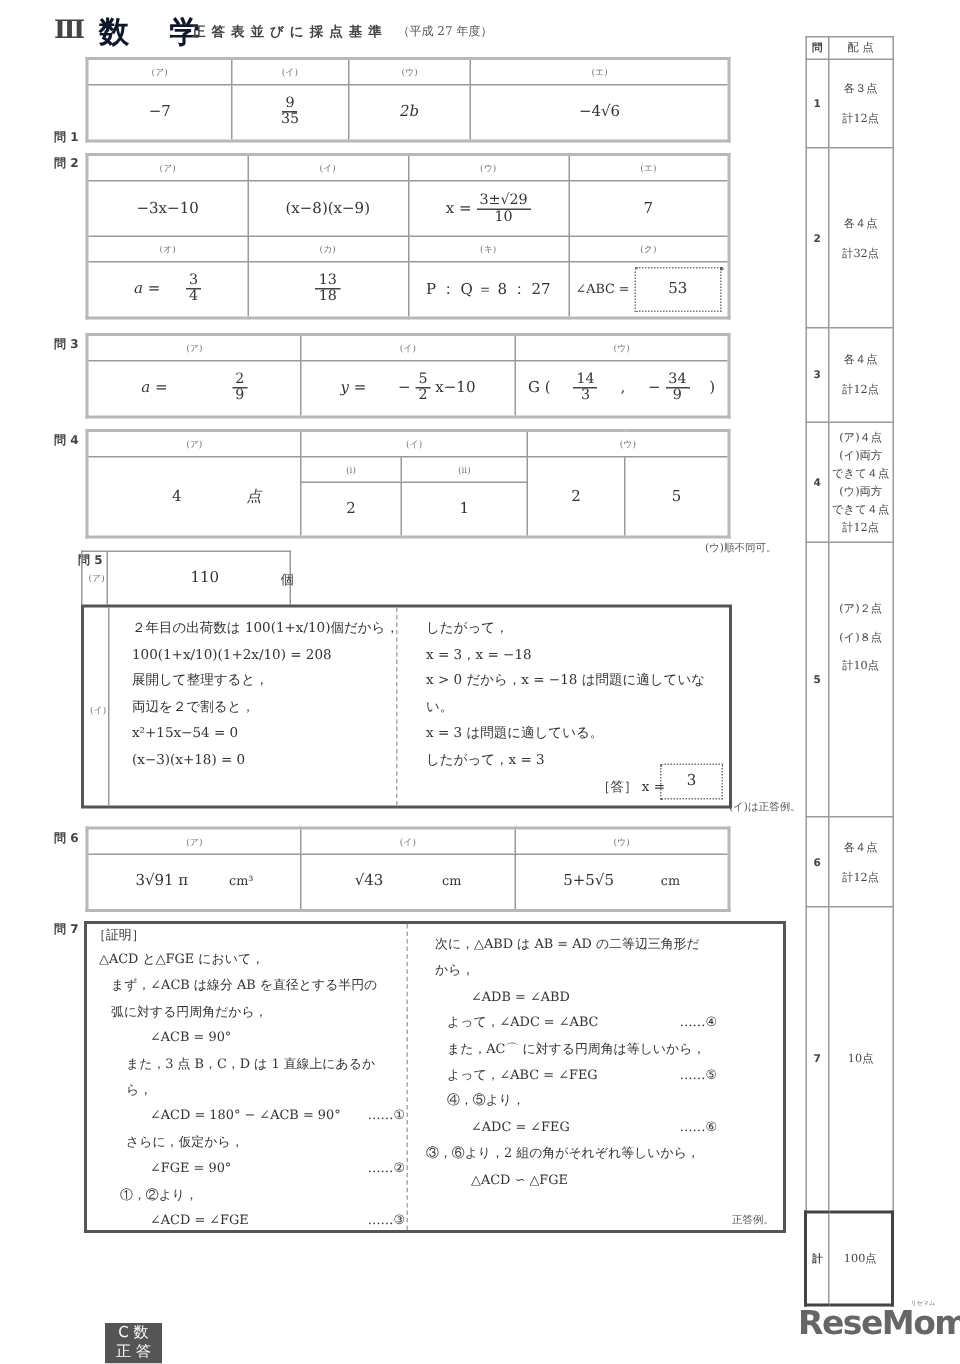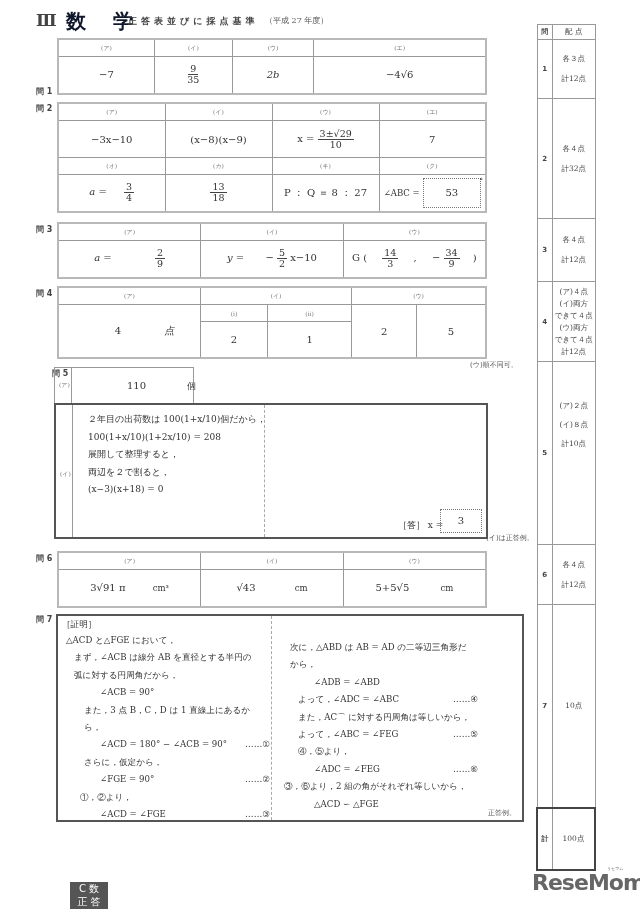--- a/index.html
+++ b/index.html
@@ -187,23 +187,32 @@
   <div class="abs" style="left:132px;top:12px;font-size:9px;">個</div>
 </div>
 <div class="proof-box" style="left:54px;top:403px;width:430px;height:132px;">
   <div class="abs note" style="left:4px;top:60px;font-size:6px;color:#777;">(イ)</div>
   <div class="abs" style="left:16px;top:0;bottom:0;border-left:1px solid #999;"></div>
   <div class="proof-col" style="left:32px;top:6px;">
     <div>２年目の出荷数は 100(1+x/10)個だから，</div>
     <div>100(1+x/10)(1+2x/10) = 208</div>
     <div>展開して整理すると，</div>
     <div>両辺を２で割ると，</div>
+    <div>x²+15x−54 = 0</div>
     <div>(x−3)(x+18) = 0</div>
   </div>
   <div class="dashdiv" style="left:208px;"></div>
+  <div class="proof-col" style="left:228px;top:6px;">
+    <div>したがって，</div>
+    <div>x = 3，x = −18</div>
+    <div>x &gt; 0 だから，x = −18 は問題に適していな</div>
+    <div>い。</div>
+    <div>x = 3 は問題に適している。</div>
+    <div>したがって，x = 3</div>
+  </div>
   <div class="abs" style="left:342px;top:112px;font-size:9px;">［答］ x =</div>
   <div class="abs" style="left:384px;top:104px;width:40px;height:22px;line-height:22px;border:1px dotted #777;text-align:center;font-size:10px;">3</div>
 </div>
 <div class="abs note" style="left:486px;top:533px;">(イ)は正答例。</div>
 
 <div class="abs qlabel" style="left:36px;top:553px;">問 6</div>
 <table class="ans" style="left:57px;top:551px;width:430px;">
   <tbody>
       <tr>
     <td class="hd" style="width:33.3%;">(ア)</td>
@@ -236,21 +245,21 @@
     <div style="padding-left:8px;"><span>弧に対する円周角だから，</span></div>
     <div style="padding-left:34px;"><span>∠ACB = 90°</span></div>
     <div style="padding-left:18px;"><span>また，3 点 B，C，D は 1 直線上にあるから，</span></div>
     <div style="padding-left:34px;position:relative;"><span>∠ACD = 180° − ∠ACB = 90°</span><span style="position:absolute;right:-4px;">……①</span></div>
     <div style="padding-left:18px;"><span>さらに，仮定から，</span></div>
     <div style="padding-left:34px;position:relative;"><span>∠FGE = 90°</span><span style="position:absolute;right:-4px;">……②</span></div>
     <div style="padding-left:14px;"><span>①，②より，</span></div>
     <div style="padding-left:34px;position:relative;"><span>∠ACD = ∠FGE</span><span style="position:absolute;right:-4px;">……③</span></div>
   </div>
   <div class="dashdiv" style="left:213px;"></div>
-  <div class="proof-col" style="left:226px;top:6px;width:196px;margin-top:17px;">
+  <div class="proof-col" style="left:226px;top:6px;width:196px;">
     <div style="padding-left:6px;"><span>次に，△ABD は AB = AD の二等辺三角形だ</span></div>
     <div style="padding-left:6px;"><span>から，</span></div>
     <div style="padding-left:30px;"><span>∠ADB = ∠ABD</span></div>
     <div style="padding-left:14px;position:relative;"><span>よって，∠ADC = ∠ABC</span><span style="position:absolute;right:2px;">……④</span></div>
     <div style="padding-left:14px;"><span>また，AC⌒ に対する円周角は等しいから，</span></div>
     <div style="padding-left:14px;position:relative;"><span>よって，∠ABC = ∠FEG</span><span style="position:absolute;right:2px;">……⑤</span></div>
     <div style="padding-left:14px;"><span>④，⑤より，</span></div>
     <div style="padding-left:30px;position:relative;"><span>∠ADC = ∠FEG</span><span style="position:absolute;right:2px;">……⑥</span></div>
     <div style="padding-left:0;"><span>③，⑥より，2 組の角がそれぞれ等しいから，</span></div>
     <div style="padding-left:30px;"><span>△ACD ∽ △FGE</span></div>

